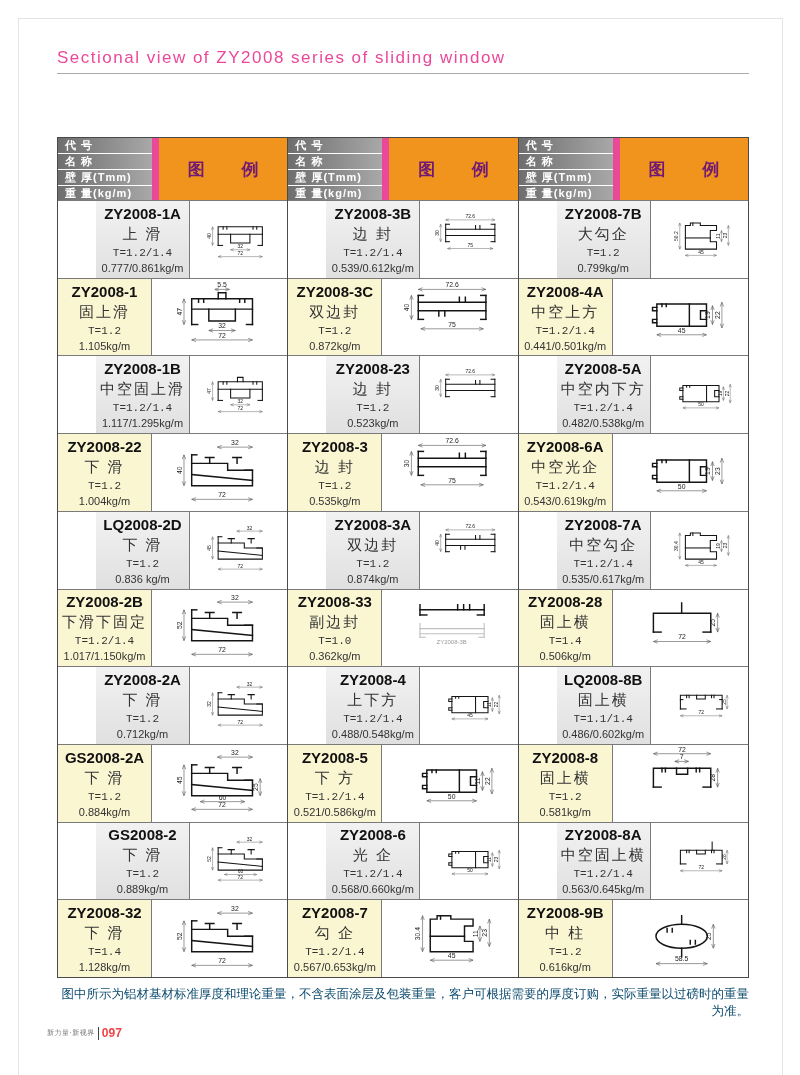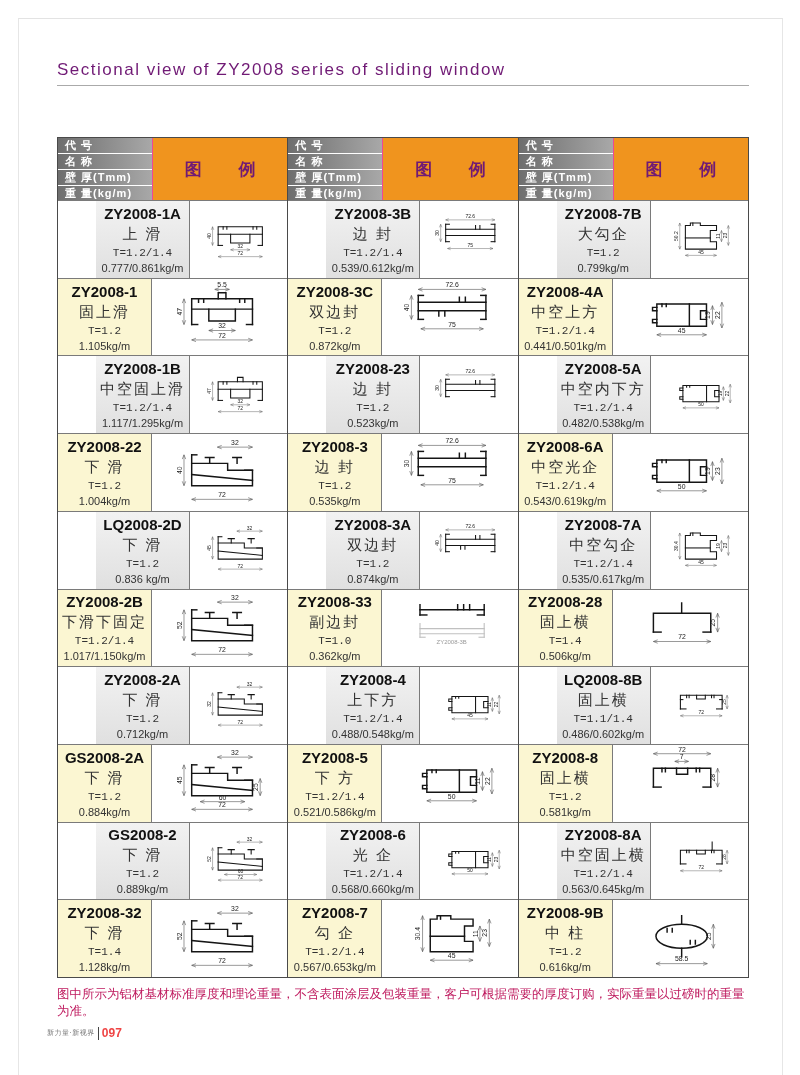--- a/index.html
+++ b/index.html
@@ -5,29 +5,29 @@
   html,body{margin:0;padding:0;background:#fff;}
   .page{position:relative;width:800px;height:1075px;background:#fff;overflow:hidden;
         font-family:"Liberation Sans","DejaVu Sans",sans-serif;}
   .frame{position:absolute;left:18px;top:18px;width:763px;height:1056px;
          border-top:1px solid #e3e3e3;border-left:1px solid #e6e6e6;border-right:1px solid #e6e6e6;}
   
   .titleblock{position:absolute;left:57px;top:44px;width:692px;}
   .t1{font-size:26px;font-weight:bold;letter-spacing:.5px;}
   .t1 .brand{color:#F2A30A;}
   .t1 .zh{color:#4a4a4a;}
-  .t2{margin-top:16px;font-size:17px;color:#701a75;letter-spacing:1.5px;}
+  .t2{margin-top:4px;font-size:17px;color:#ec4899;letter-spacing:1.5px;}
   .rule{margin-top:5px;border:none;border-top:1px solid #aaa;width:100%;}
   
   .catalog{position:absolute;left:57px;top:137px;width:692px;height:841px;
            display:flex;border:1.5px solid #4a4a4a;box-sizing:border-box;background:#fff;}
   .group{flex:1 1 0;display:flex;flex-direction:column;min-width:0;}
   .group:not(:last-child){border-right:1.5px solid #4a4a4a;}
   .ghead{display:flex;height:62px;flex:0 0 62px;}
-  .hlabels{width:41%;display:flex;flex-direction:column;border-right:1px solid #ec4899;}
+  .hlabels{width:41%;display:flex;flex-direction:column;border-right:7px solid #ec4899;}
   .hrow{flex:1;background:linear-gradient(90deg,#6e6e6e,#a8a8a8);color:#fff;
         font-size:11px;font-weight:bold;display:flex;align-items:center;
         padding-left:7px;letter-spacing:1px;white-space:nowrap;}
   .hrow:not(:last-child){border-bottom:1px solid #fff;}
   .hlegend{flex:1;background:#F0941E;color:#701a75;font-size:17px;font-weight:bold;
            display:flex;align-items:center;justify-content:center;letter-spacing:16px;
            text-indent:16px;}
   .row{flex:1;display:flex;border-top:1px solid #7a7a7a;min-height:0;}
   .labelcell{width:41%;border-right:1px solid #7a7a7a;display:flex;flex-direction:column;
              align-items:center;justify-content:center;gap:3px;padding:2px 1px;box-sizing:border-box;}
@@ -39,22 +39,22 @@
   .pname{font-size:15px;color:#333;letter-spacing:2px;white-space:nowrap;}
   .thk{font-size:11px;color:#333;font-family:Liberation Mono, monospace;}
   .wt{font-size:11px;color:#333;white-space:nowrap;}
   
   .p{stroke:#151515;stroke-width:1.7;fill:none;stroke-linecap:square;}
   .g{stroke:#c0c0c0;stroke-width:1.3;fill:none;stroke-linecap:square;}
   .dl{stroke:#555;stroke-width:.7;fill:none;}
   .dt{font-size:8px;fill:#222;font-family:"Liberation Sans",sans-serif;}
   .gt{font-size:7px;fill:#9a9a9a;font-family:"Liberation Sans",sans-serif;}
   
-  .note{position:absolute;left:57px;top:986px;width:692px;text-align:left;
-        font-size:12.5px;color:#be185d;}
+  .note{position:absolute;left:57px;top:986px;width:692px;text-align:right;
+        font-size:12.5px;color:#0c4a6e;}
   .footer{position:absolute;left:47px;top:1026px;display:flex;align-items:center;color:#555;}
   .fbrand{font-size:7px;color:#777;letter-spacing:.5px;}
   .fbar{width:1px;height:13px;background:#444;margin:0 3px;}
   .fpage{font-size:12px;font-weight:bold;color:#ef4444;}
 </style>
 </head>
 <body>
 
 <div class="page">
   <div class="frame"></div>

